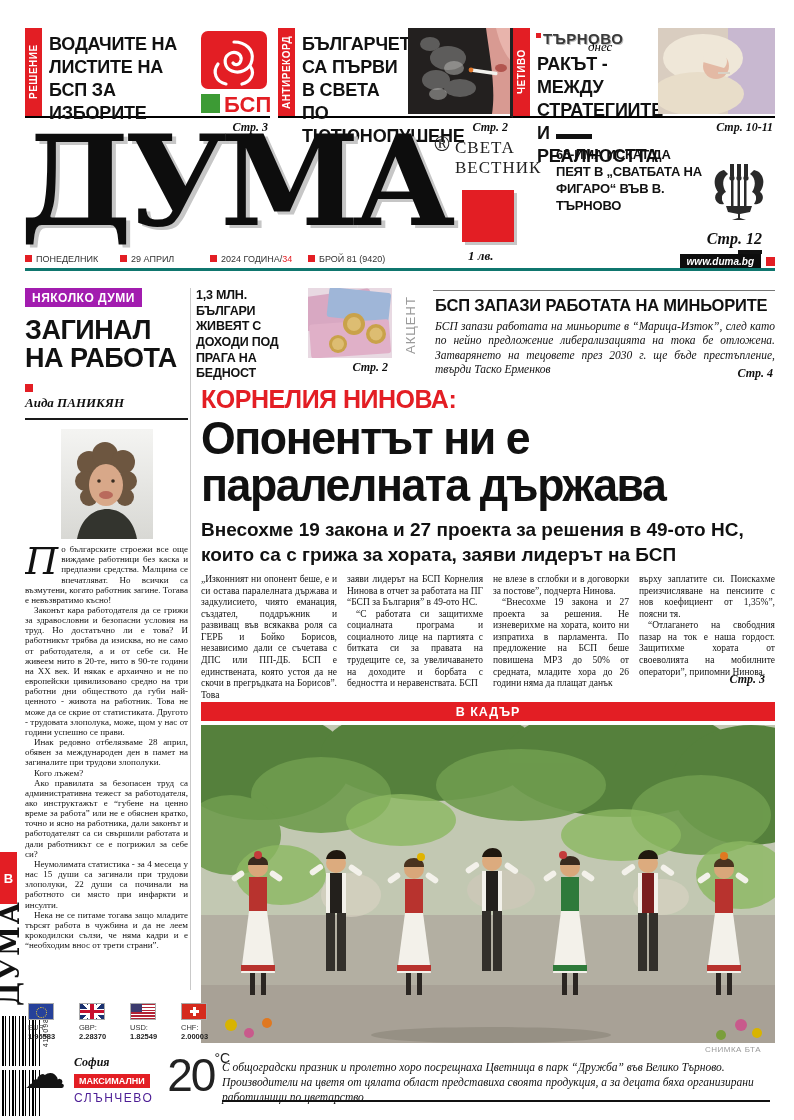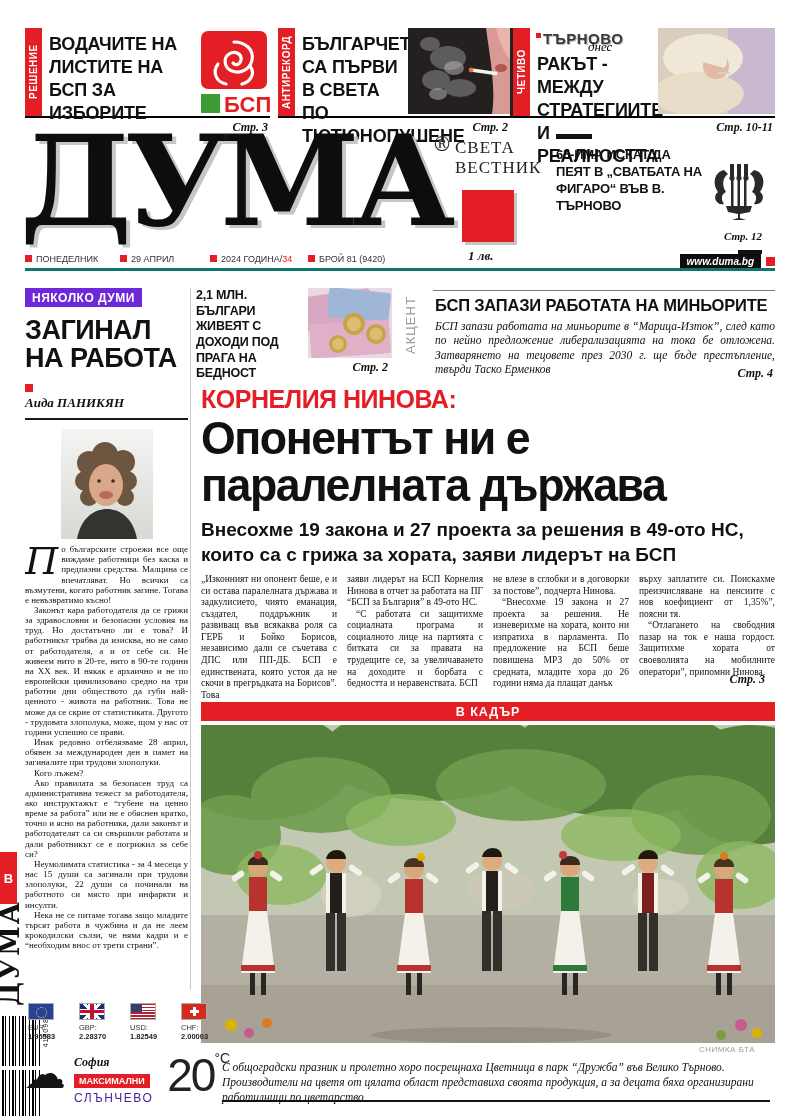--- a/index.html
+++ b/index.html
@@ -39,21 +39,21 @@
            font-size:17px;letter-spacing:1px;line-height:1.2;color:#222;}
   .mast-square{position:absolute;left:462px;top:190px;width:52px;height:52px;background:#e31e24;
                box-shadow:3px 3px 0 #c6c6c6;}
   .mast-price{position:absolute;left:468px;top:248px;font-family:"Liberation Serif",serif;
               font-style:italic;font-weight:bold;font-size:13px;}
   .opera{position:absolute;left:556px;top:134px;width:212px;}
   .opera-dash{width:36px;height:5px;background:#111;margin-bottom:8px;}
   .opera-title{width:146px;font-weight:bold;font-size:13px;line-height:1.3;letter-spacing:-.2px;}
   .lyre{position:absolute;right:0px;top:28px;}
   .opera-page{position:absolute;right:6px;top:96px;font-family:"Liberation Serif",serif;
-              font-style:italic;font-weight:bold;font-size:11px;margin-left:24px;}
+              font-style:italic;font-weight:bold;font-size:16px;margin-left:24px;}
   .opera-dash2{position:absolute;right:6px;top:116px;width:24px;height:4px;background:#111;}
   
   .datebar{position:absolute;left:25px;top:251px;width:750px;height:17px;border-bottom:3px solid #0f766e;
            font-size:9px;color:#333;}
   .db-item{position:absolute;top:3px;white-space:nowrap;}
   .db-item::before{content:"";display:inline-block;width:7px;height:7px;background:#e31e24;margin-right:4px;}
   .db-red{color:#e31e24;}
   .sitebox{position:absolute;right:14px;top:3px;height:14px;background:#0d0d0d;color:#fff;
            font-size:10px;font-weight:bold;font-style:italic;padding:0 7px;display:flex;align-items:center;}
   .sitebox-sq{position:absolute;right:0;top:6px;width:9px;height:9px;background:#e31e24;}
@@ -64,21 +64,21 @@
               font-weight:bold;font-size:27px;writing-mode:vertical-rl;transform:rotate(180deg);letter-spacing:2px;}
   .barcode{position:absolute;left:2px;width:40px;
            background:repeating-linear-gradient(90deg,#000 0 2px,#fff 2px 3px,#000 3px 4px,#fff 4px 7px,#000 7px 8px,#fff 8px 10px);}
   .bc1{top:1016px;height:50px;}
   .bc2{top:1070px;height:46px;}
   .bc-num{position:absolute;left:42px;top:1018px;font-size:7px;writing-mode:vertical-rl;
           transform:rotate(180deg);color:#222;letter-spacing:1px;}
   .col-divider{position:absolute;left:190px;top:288px;width:1px;height:702px;background:#c9c9c9;}
   
   .opinion{position:absolute;left:25px;top:288px;width:163px;}
-  .op-label{display:inline-block;background:#6d28d9;color:#fff;font-weight:bold;font-size:12px;
+  .op-label{display:inline-block;background:#a21caf;color:#fff;font-weight:bold;font-size:12px;
             letter-spacing:.5px;padding:3px 7px 2px;}
   .op-title{margin-top:10px;font-weight:bold;font-size:27px;line-height:1.02;letter-spacing:-.5px;}
   .op-bullet{width:8px;height:8px;background:#e31e24;margin-top:12px;}
   .op-author{margin-top:3px;font-family:"Liberation Serif",serif;font-style:italic;font-weight:bold;font-size:13px;}
   .op-rule{border-top:2px solid #1a1a1a;margin-top:7px;}
   .op-photo{width:92px;height:110px;margin:9px auto 0;display:block;}
   .op-body{margin-top:5px;font-family:"Liberation Serif",serif;font-size:9px;line-height:1.13;
            text-align:justify;height:470px;overflow:hidden;}
   .op-body p{margin:0;text-indent:9px;}
   .op-body p.firstp{text-indent:0;}
@@ -107,21 +107,21 @@
   .cols{position:absolute;left:5px;top:286px;width:574px;display:flex;gap:10px;}
   .col{width:136px;height:130px;overflow:hidden;font-family:"Liberation Serif",serif;
        font-size:9.5px;line-height:1.22;text-align:justify;}
   .col p{margin:0;text-indent:9px;}
   .col p.firstp{text-indent:0;}
   .main-page{position:absolute;right:10px;top:384px;font-family:"Liberation Serif",serif;
              font-style:italic;font-weight:bold;font-size:12px;}
   .kadar{position:absolute;left:5px;top:414px;width:574px;height:19px;background:#e31e24;color:#fff;
          display:flex;align-items:center;justify-content:center;font-weight:bold;font-size:12.5px;letter-spacing:1px;}
   .photo{position:absolute;left:5px;top:437px;width:574px;height:318px;display:block;}
-  .credit{position:absolute;right:20px;top:757px;font-size:8px;color:#9a9a9a;letter-spacing:.5px;}
+  .credit{position:absolute;right:14px;top:757px;font-size:8px;color:#9a9a9a;letter-spacing:.5px;}
   .caption{position:absolute;left:26px;top:772px;width:548px;font-family:"Liberation Serif",serif;
            font-style:italic;font-size:11.5px;line-height:1.3;}
   .cap-rule{position:absolute;left:26px;top:812px;width:548px;border-top:2px solid #111;}
   
   .currencies{position:absolute;left:28px;top:1003px;display:flex;gap:21px;}
   .cur{width:30px;}
   .flag{width:26px;height:17px;border:1px solid #aaa;box-sizing:border-box;position:relative;}
   .flag-eu{background:#26419a;}
   .flag-eu::after{content:"";position:absolute;left:7px;top:3px;width:9px;height:9px;border:1px dotted #f8d030;border-radius:50%;}
   .flag-gb{background:
@@ -310,21 +310,21 @@
       <p>Кого лъжем?</p>
       <p>Ако правилата за безопасен труд са административна тежест за работодателя, ако инструктажът е “губене на ценно време за работа” или не е обяснен кратко, точно и ясно на работника, дали законът и работодателят са си свършили работата и дали работникът се е погрижил за себе си?</p>
       <p>Неумолимата статистика - за 4 месеца у нас 15 души са загинали при трудови злополуки, 22 души са починали на работното си място при инфаркти и инсулти.</p>
       <p>Нека не се питаме тогава защо младите търсят работа в чужбина и да не леем крокодилски сълзи, че няма кадри и е “необходим внос от трети страни”.</p>
     </div>
   </div>
 
   <div class="main">
 
     <div class="mini-pov">
-      <div class="pv-title">2,1 МЛН. БЪЛГАРИ ЖИВЕЯТ С ДОХОДИ ПОД ПРАГА НА БЕДНОСТ</div>
+      <div class="pv-title">1,3 МЛН. БЪЛГАРИ ЖИВЕЯТ С ДОХОДИ ПОД ПРАГА НА БЕДНОСТ</div>
       <div class="pv-img">
         <svg width="84" height="70" viewBox="0 0 84 70" preserveAspectRatio="none">
           <rect width="84" height="70" fill="#e8d9e2"></rect>
           <rect x="-6" y="6" width="70" height="34" rx="3" fill="#d8a8c2" transform="rotate(-8 20 20)"></rect>
           <rect x="20" y="2" width="62" height="30" rx="3" fill="#9fb6d8" transform="rotate(6 50 16)"></rect>
           <rect x="2" y="34" width="80" height="34" rx="3" fill="#e0b0c8" transform="rotate(-4 40 50)"></rect>
           <g>
             <circle cx="46" cy="36" r="11" fill="#c9a24a"></circle>
               <circle cx="46" cy="36" r="7" fill="#ddbd72"></circle>
             <circle cx="68" cy="46" r="10" fill="#c9a24a"></circle>

